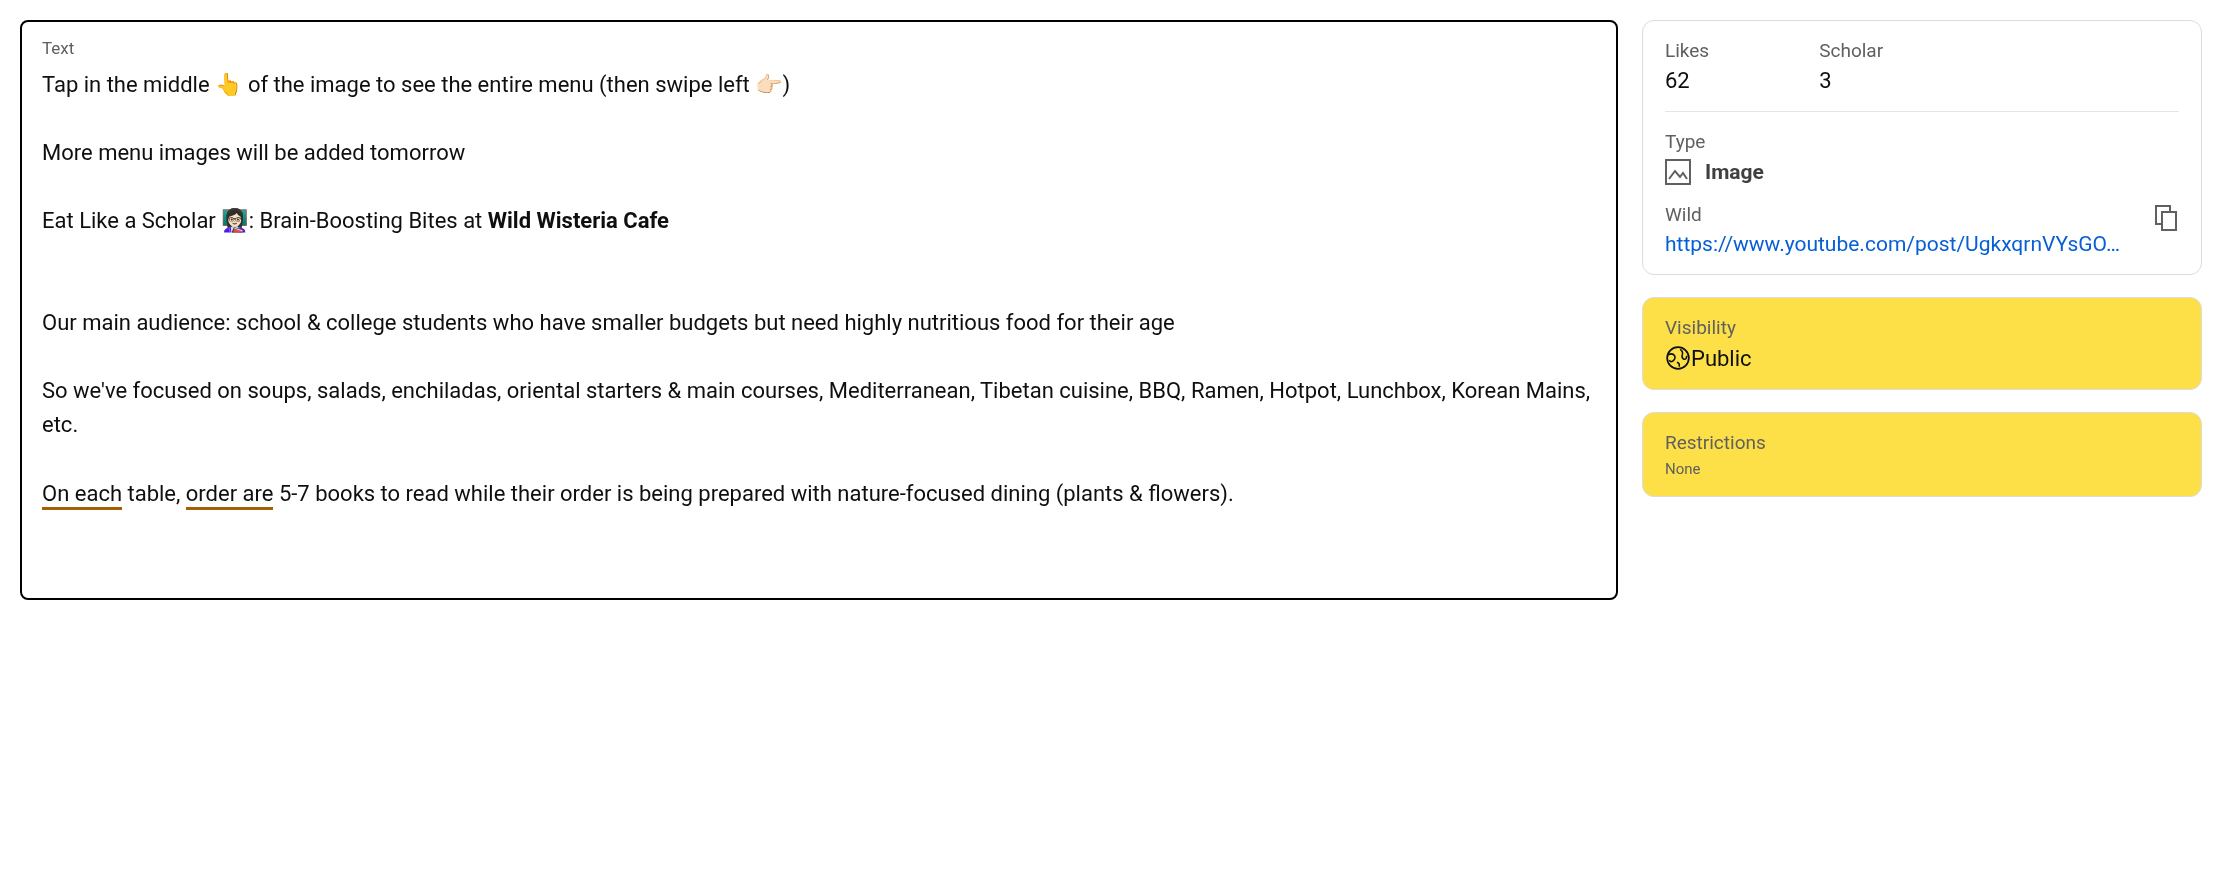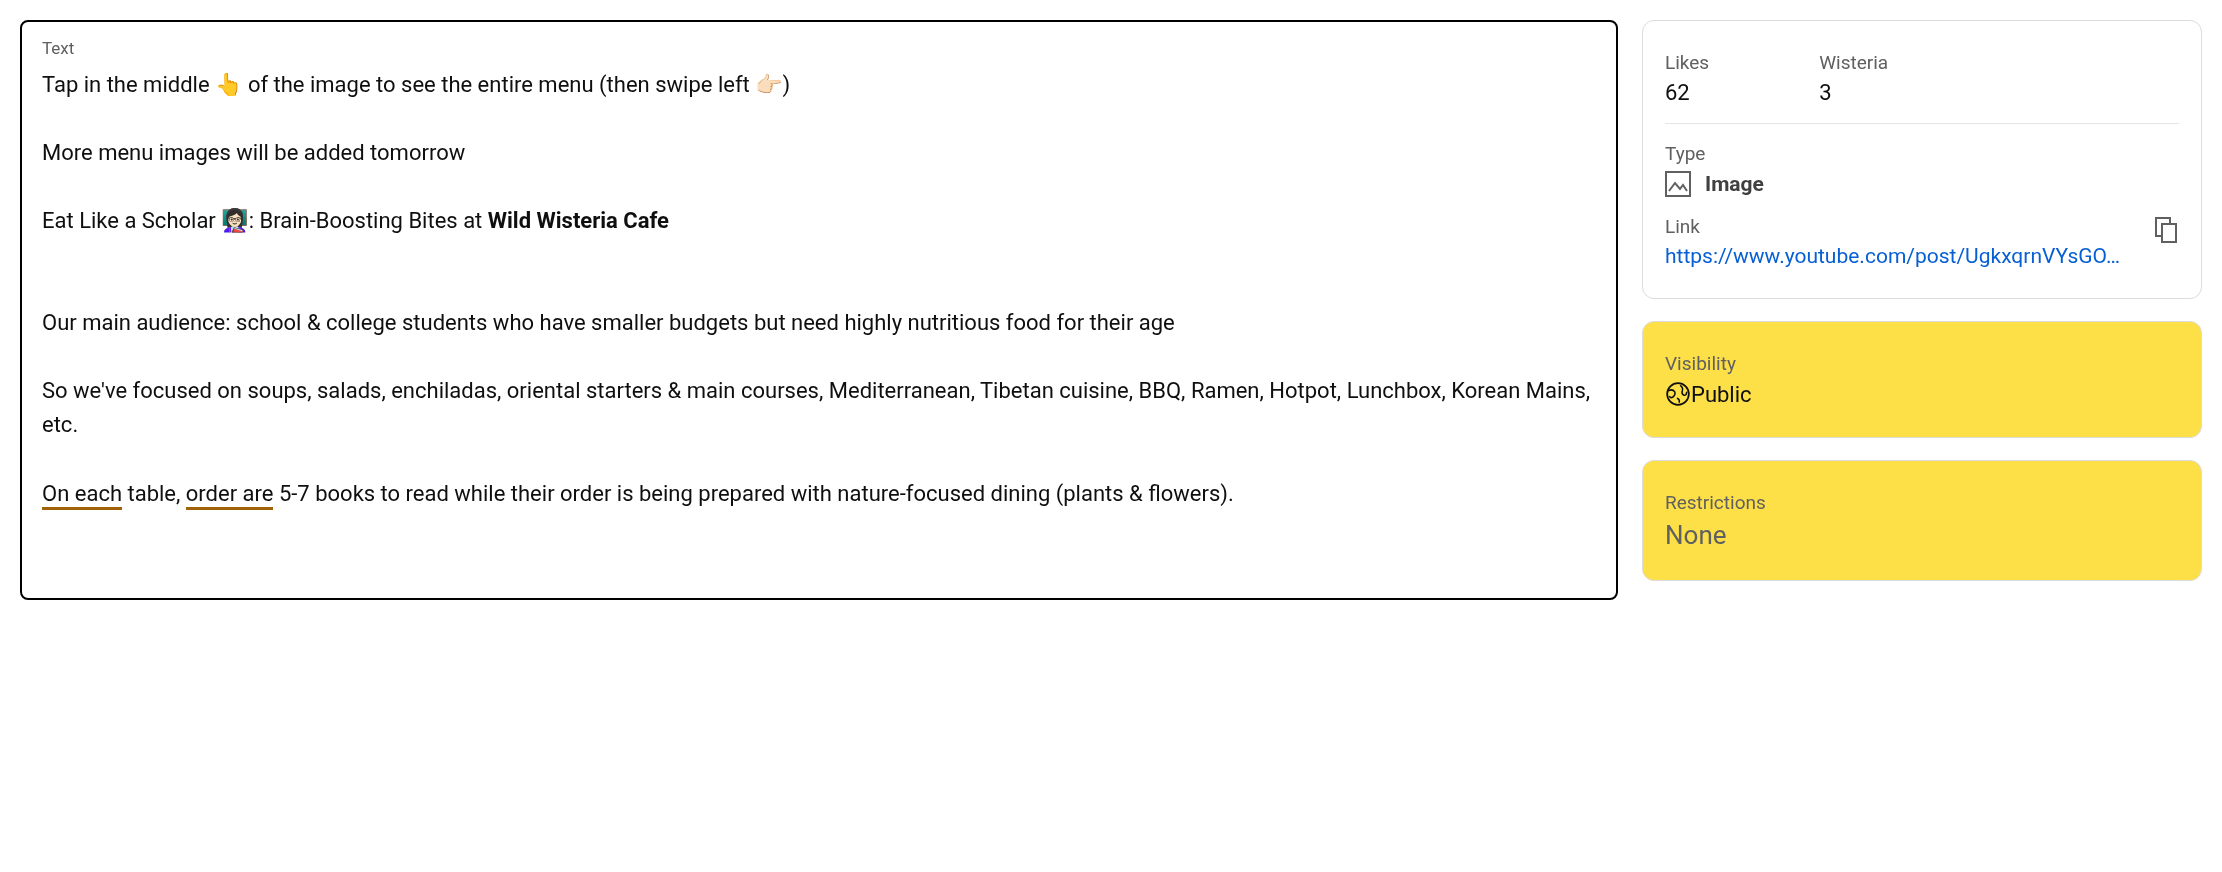--- a/index.html
+++ b/index.html
@@ -50,21 +50,21 @@
     }
     .right-panel {
       width: 560px;
       display: flex;
       flex-direction: column;
       gap: 22px;
     }
     .card {
       border: 1px solid #dcdcdc;
       border-radius: 12px;
-      padding: 30px 22px;
+      padding: 18px 22px;
       background: #fff;
     }
     .card.muted {
       background: #fde047;
     }
     .stats-row {
       display: flex;
       gap: 110px;
       padding-bottom: 18px;
       border-bottom: 1px solid #e5e5e5;
@@ -154,21 +154,21 @@
     .globe-icon {
       width: 26px;
       height: 26px;
       flex-shrink: 0;
     }
     .visibility-value {
       font-size: 22px;
       color: #0f0f0f;
     }
     .restrictions-value {
-      font-size: 26px;
+      font-size: 15px;
       color: #606060;
       margin-top: 4px;
     }
     .emoji {
       font-size: 22px;
     }
   </style>
 </head>
 <body>
 
@@ -198,36 +198,36 @@
   </div>
 
   <div class="right-panel">
     <div class="card">
       <div class="stats-row">
         <div>
           <div class="stat-label">Likes</div>
           <div class="stat-value">62</div>
         </div>
         <div>
-          <div class="stat-label">Wisteria</div>
+          <div class="stat-label">Scholar</div>
           <div class="stat-value">3</div>
         </div>
       </div>
       <div class="stat-label">Type</div>
       <div class="type-row">
         <div class="type-icon">
           <svg viewBox="0 0 22 22">
             <polyline points="2,18 8,10 13,16 16,12 20,18" fill="none" stroke="#606060" stroke-width="2"></polyline>
           </svg>
         </div>
         <div class="type-text">Image</div>
       </div>
       <div class="link-row">
         <div class="link-body">
-          <div class="stat-label">Link</div>
+          <div class="stat-label">Wild</div>
           <div class="link-url">https://www.youtube.com/post/UgkxqrnVYsGO…</div>
         </div>
         <div class="copy-icon">
           <div class="back"></div>
           <div class="front"></div>
         </div>
       </div>
     </div>
 
     <div class="card muted">

